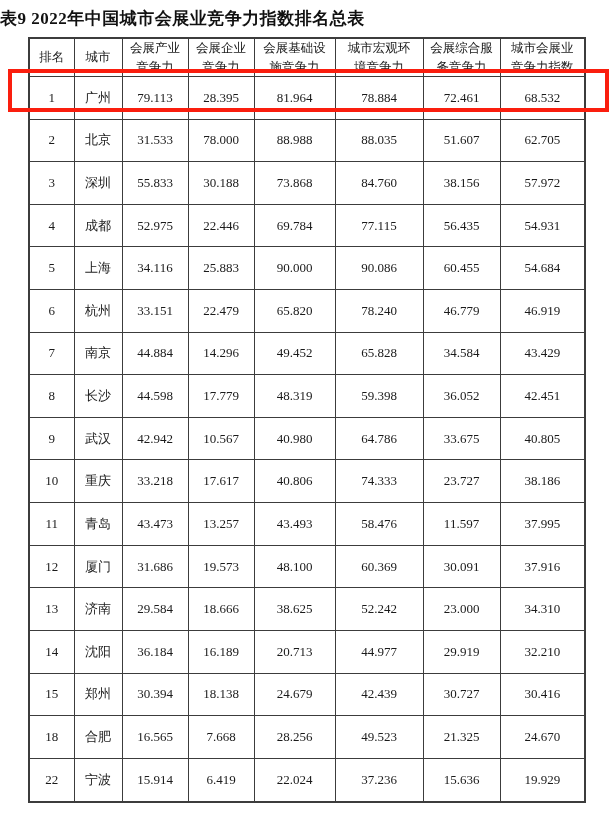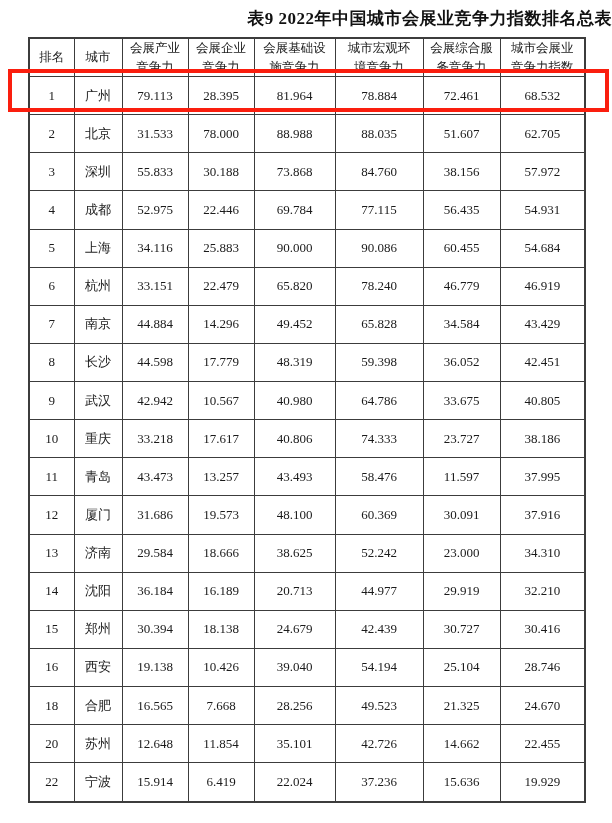--- a/index.html
+++ b/index.html
@@ -14,21 +14,21 @@
     background: #ffffff;
     font-family: "Liberation Serif", "DejaVu Serif", serif;
     color: #1a1a1a;
     overflow: hidden;
   }
   .title {
     position: absolute;
     top: 7px;
     left: 0;
     width: 612px;
-    text-align: right;
+    text-align: left;
     font-size: 17px;
     font-weight: bold;
     letter-spacing: 0.5px;
     color: #111;
   }
   table.tbl {
     position: absolute;
     left: 28px;
     top: 37px;
     width: 556px;
@@ -250,50 +250,30 @@
           <td>15</td>
           <td>郑州</td>
           <td>30.394</td>
           <td>18.138</td>
           <td>24.679</td>
           <td>42.439</td>
           <td>30.727</td>
           <td class="last-col">30.416</td>
         </tr>
         <tr>
-          <td>16</td>
-          <td>西安</td>
-          <td>19.138</td>
-          <td>10.426</td>
-          <td>39.040</td>
-          <td>54.194</td>
-          <td>25.104</td>
-          <td class="last-col">28.746</td>
-        </tr>
-        <tr>
           <td>18</td>
           <td>合肥</td>
           <td>16.565</td>
           <td>7.668</td>
           <td>28.256</td>
           <td>49.523</td>
           <td>21.325</td>
           <td class="last-col">24.670</td>
         </tr>
         <tr>
-          <td>20</td>
-          <td>苏州</td>
-          <td>12.648</td>
-          <td>11.854</td>
-          <td>35.101</td>
-          <td>42.726</td>
-          <td>14.662</td>
-          <td class="last-col">22.455</td>
-        </tr>
-        <tr>
           <td>22</td>
           <td>宁波</td>
           <td>15.914</td>
           <td>6.419</td>
           <td>22.024</td>
           <td>37.236</td>
           <td>15.636</td>
           <td class="last-col">19.929</td>
         </tr>
       </tbody>

